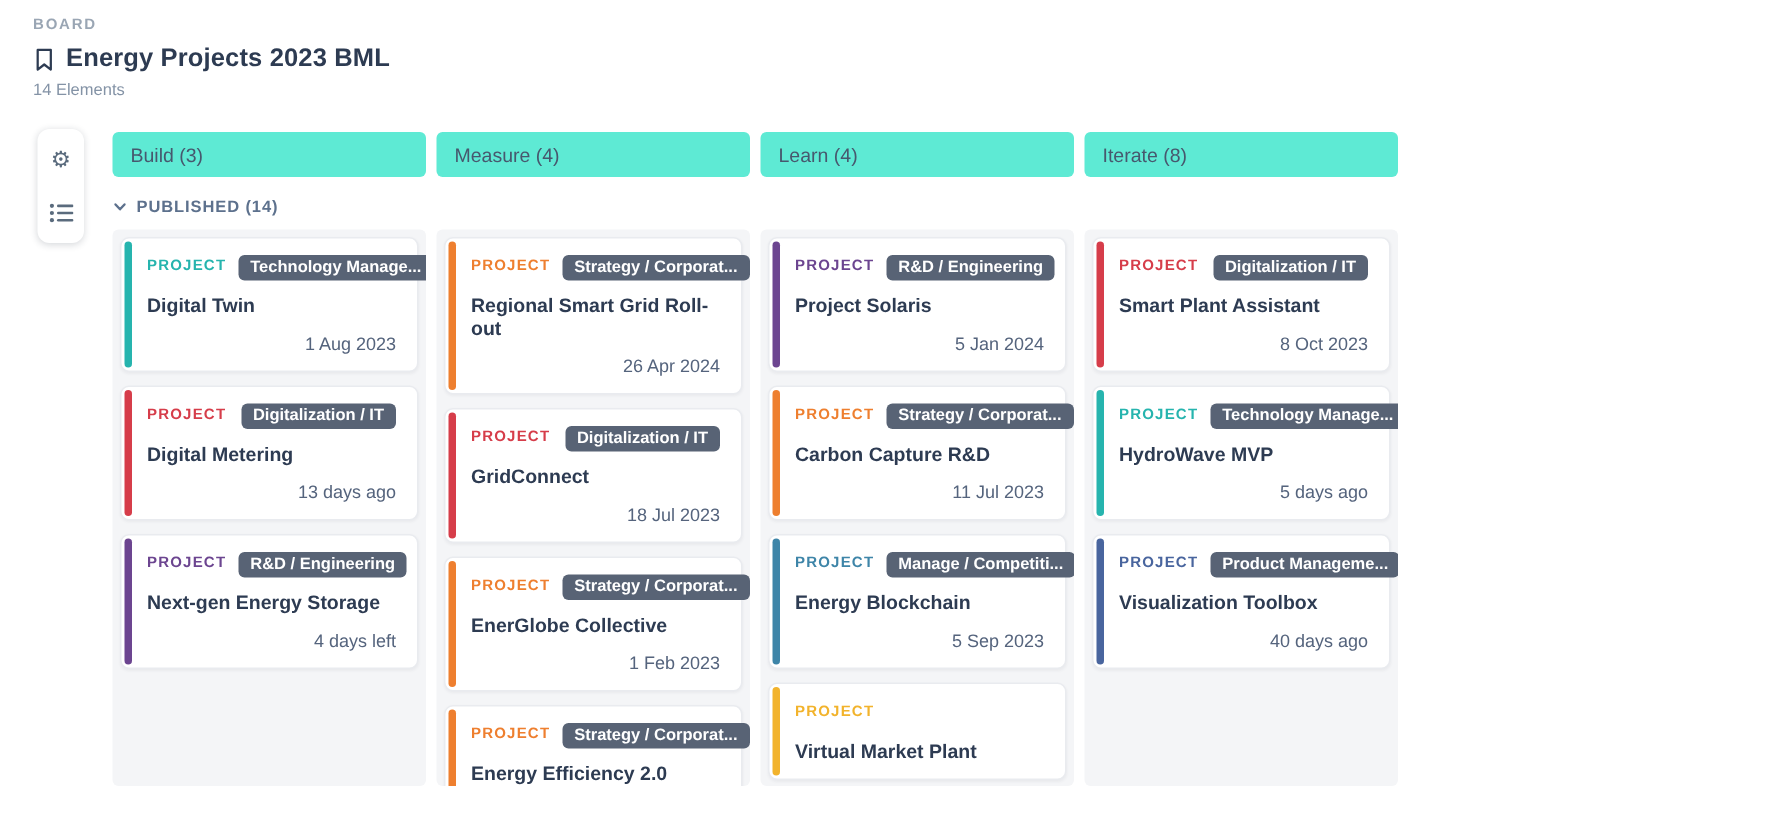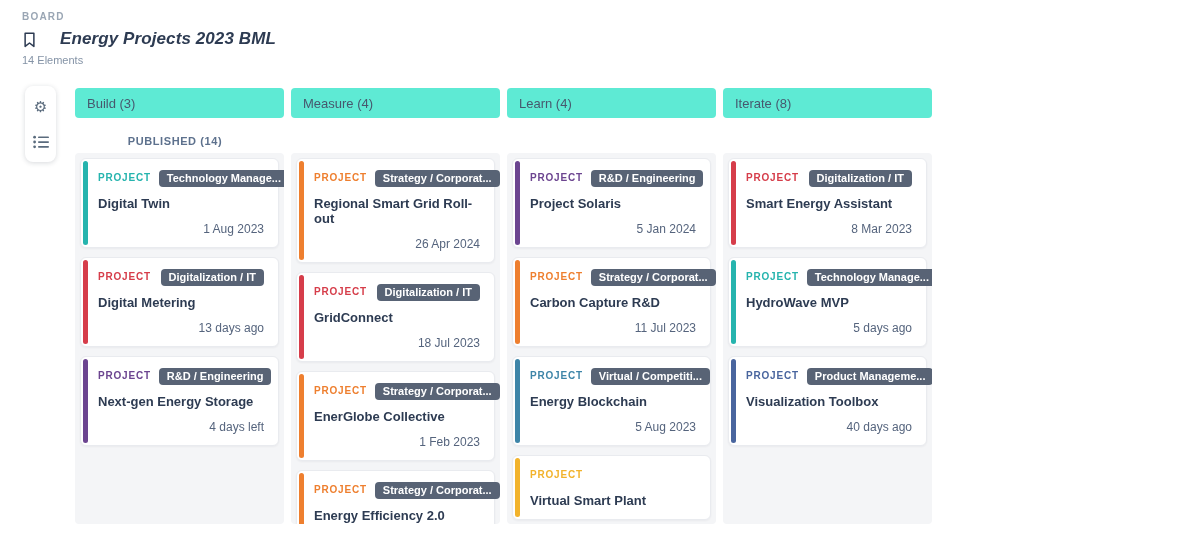--- a/index.html
+++ b/index.html
@@ -3,41 +3,41 @@
 <meta charset="utf-8">
 <style>
   * { margin:0; padding:0; box-sizing:border-box; }
   html,body { width:1190px; height:545px; background:#ffffff; overflow:hidden;
               font-family:"Liberation Sans", sans-serif; }
   .page { position:relative; width:954px; height:545px; }
 
   
   .board-header { position:absolute; left:22px; top:11px; }
   .kicker { font-size:10px; font-weight:700; letter-spacing:1.2px; color:#9aa6b4; text-transform:uppercase; }
-  .title-row { display:flex; align-items:center; gap:23px; margin-top:7px;font-style:italic; }
+  .title-row { display:flex; align-items:center; gap:7px; margin-top:7px; }
   .title-row svg { flex:0 0 auto; }
   .board-title { font-size:17px; font-weight:700; color:#2d3b52; letter-spacing:.1px; }
   .subtitle { margin-top:5px; font-size:11px; color:#8493a6; }
 
   
   .side-toolbar { position:absolute; left:25px; top:86px; width:31px; background:#fff;
                   border-radius:8px; box-shadow:0 1px 5px rgba(31,45,61,.18);
                   display:flex; flex-direction:column; align-items:center; padding:9px 0; gap:14px; }
   .tool-btn { width:22px; height:22px; display:flex; align-items:center; justify-content:center;
               background:none; border:none; cursor:pointer; color:#5a6b7d; }
   .gear-glyph { font-size:15px; line-height:1; color:#5a6b7d; }
 
   
   .board { position:absolute; left:75px; top:88px; right:22px; }
   .col-grid { display:grid; grid-template-columns:repeat(4,1fr); gap:7px; }
   .colhead { height:30px; background:#5eead4; border-radius:4px; display:flex; align-items:center;
              padding:0 12px; font-size:13px; color:#47586e; cursor:pointer; }
 
   .section-row { margin-top:11px; height:17px; display:flex; align-items:center; gap:6px;
-                 color:#5d718d; cursor:pointer; width:200px;flex-direction:column; }
+                 color:#5d718d; cursor:pointer; width:200px; }
   .section-label { font-size:11px; font-weight:700; letter-spacing:.6px; }
 
   .cols { margin-top:7px; }
   .col { background:#f4f5f7; border-radius:4px; height:371px; padding:5px;
          display:flex; flex-direction:column; gap:9px; overflow:hidden; }
 
   
   .card { position:relative; background:#ffffff; border:1px solid #e9ebef; border-radius:6px;
           box-shadow:0 1px 2px rgba(31,45,61,.05); padding:11px 14px 11px 17px; cursor:pointer; }
   .bar { position:absolute; left:2px; top:2px; bottom:2px; width:5px; border-radius:4px;
@@ -188,45 +188,45 @@
             <span class="ptype">PROJECT</span>
             <span class="badge">Strategy / Corporat...</span>
           </div>
           <div class="ctitle">Carbon Capture R&amp;D</div>
           <div class="cdate">11 Jul 2023</div>
         </div>
         <div class="card" style="--accent: #3e85a8;">
           <span class="bar"></span>
           <div class="card-top">
             <span class="ptype">PROJECT</span>
-            <span class="badge">Virtual / Competiti...</span>
+            <span class="badge">Manage / Competiti...</span>
           </div>
           <div class="ctitle">Energy Blockchain</div>
-          <div class="cdate">5 Aug 2023</div>
+          <div class="cdate">5 Sep 2023</div>
         </div>
         <div class="card" style="--accent: #f2b32c;">
           <span class="bar"></span>
           <div class="card-top">
             <span class="ptype">PROJECT</span>
 
           </div>
-          <div class="ctitle">Virtual Smart Plant</div>
+          <div class="ctitle">Virtual Market Plant</div>
 
         </div>
       </div>
 
       <div class="col">
         <div class="card" style="--accent: #d63d4a;">
           <span class="bar"></span>
           <div class="card-top">
             <span class="ptype">PROJECT</span>
             <span class="badge">Digitalization / IT</span>
           </div>
-          <div class="ctitle">Smart Energy Assistant</div>
-          <div class="cdate">8 Mar 2023</div>
+          <div class="ctitle">Smart Plant Assistant</div>
+          <div class="cdate">8 Oct 2023</div>
         </div>
         <div class="card" style="--accent: #26b4ae;">
           <span class="bar"></span>
           <div class="card-top">
             <span class="ptype">PROJECT</span>
             <span class="badge">Technology Manage...</span>
           </div>
           <div class="ctitle">HydroWave MVP</div>
           <div class="cdate">5 days ago</div>
         </div>

